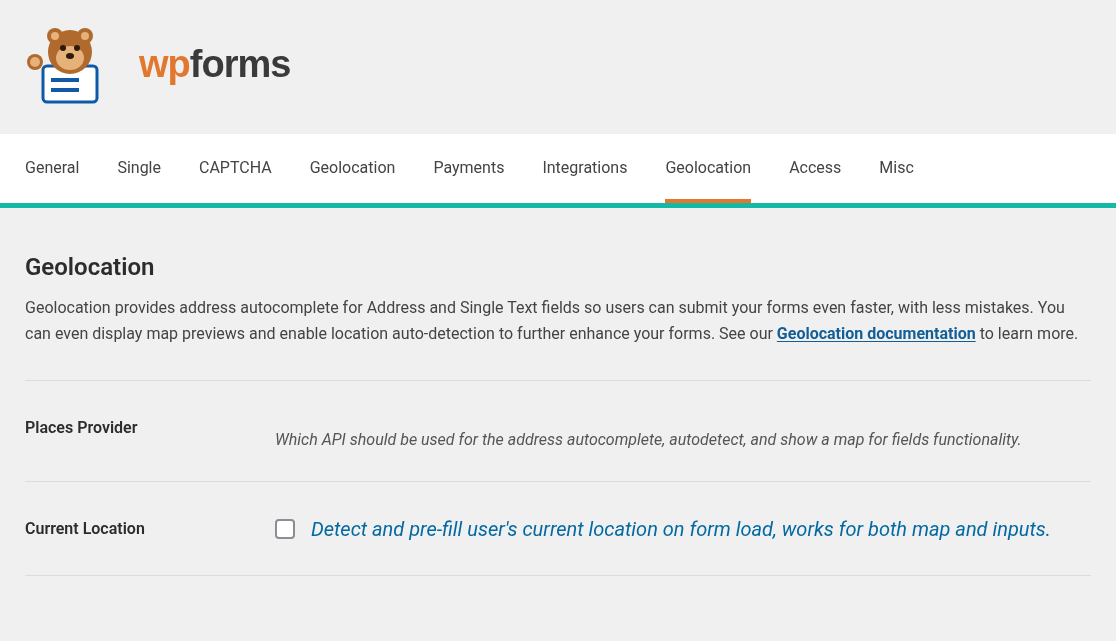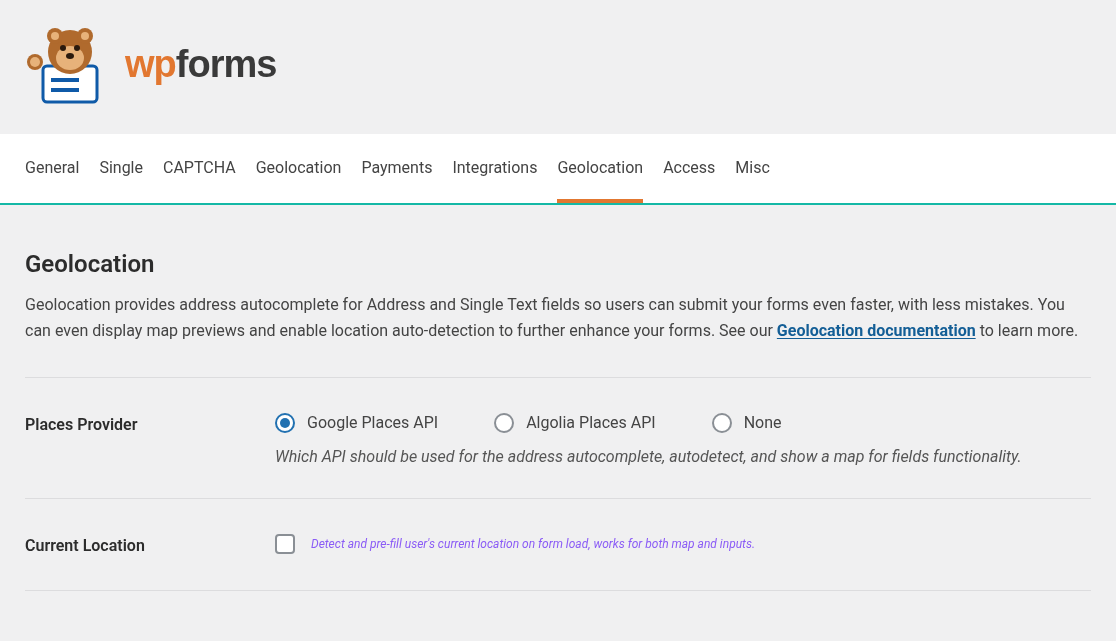--- a/index.html
+++ b/index.html
@@ -6,27 +6,27 @@
   body {
     font-family: -apple-system, BlinkMacSystemFont, "Segoe UI", Roboto, Helvetica, Arial, sans-serif;
     background: #f0f0f1;
     color: #3c434a;
     width: 1116px;
   }
   .header-band {
     padding: 24px 25px 24px 25px;
     background: #f0f0f1;
   }
-  .logo-wrap { display: inline-flex; align-items: center; gap: 6px; }
+  .logo-wrap { display: inline-flex; align-items: center; gap: 20px; }
   .tabs {
     background: #fff;
-    border-bottom: 2px solid #14b8a6;
+    border-bottom: 5px solid #14b8a6;
     padding-left: 25px;
     display: flex;
-    gap: 20px;
+    gap: 38px;
   }
   .tab {
     padding: 24px 0 22px 0;
     font-size: 16px;
     color: #444;
     cursor: pointer;
     border-bottom: 4px solid transparent;
   }
   .tab.active {
     color: #444;
@@ -94,21 +94,21 @@
     font-size: 16px;
     font-style: italic;
     color: #555;
   }
   .check-item { display: inline-flex; align-items: center; gap: 16px; cursor: pointer; }
   .checkbox-box {
     width: 20px; height: 20px; border: 2px solid #8a8f95;
     border-radius: 4px; background: #fff; display: inline-block;
   }
   .check-item span.lbl {
-    font-size: 12px; font-style: italic; color: #8b5cf6;
+    font-size: 20px; font-style: italic; color: #0369a1;
   }
 </style>
 </head>
 <body>
 
 <div class="header-band">
   <div class="logo-wrap">
 
     <svg width="94" height="82" viewBox="0 0 94 82">
 
@@ -153,34 +153,20 @@
 <div class="content">
   <h1 class="section-title">Geolocation</h1>
   <p class="section-desc">
     <span>Geolocation provides address autocomplete for Address and Single Text fields so users can submit your forms even faster, with less mistakes. You can even display map previews and enable location auto-detection to further enhance your forms. See our </span><a href="#" class="doc-link">Geolocation documentation</a><span> to learn more.</span>
   </p>
   <hr class="sep">
 
   <div class="setting-row">
     <div class="setting-label-col">Places Provider</div>
     <div class="setting-field-col">
-      <div class="radio-group">
-        <label class="radio-item">
-          <span class="radio-dot checked"></span>
-          <span class="lbl">Google Places API</span>
-        </label>
-        <label class="radio-item">
-          <span class="radio-dot"></span>
-          <span class="lbl">Algolia Places API</span>
-        </label>
-        <label class="radio-item">
-          <span class="radio-dot"></span>
-          <span class="lbl">None</span>
-        </label>
-      </div>
       <div class="field-help">Which API should be used for the address autocomplete, autodetect, and show a map for fields functionality.</div>
     </div>
   </div>
 
   <div class="setting-row">
     <div class="setting-label-col">Current Location</div>
     <div class="setting-field-col">
       <label class="check-item">
         <span class="checkbox-box"></span>
         <span class="lbl">Detect and pre-fill user's current location on form load, works for both map and inputs.</span>

